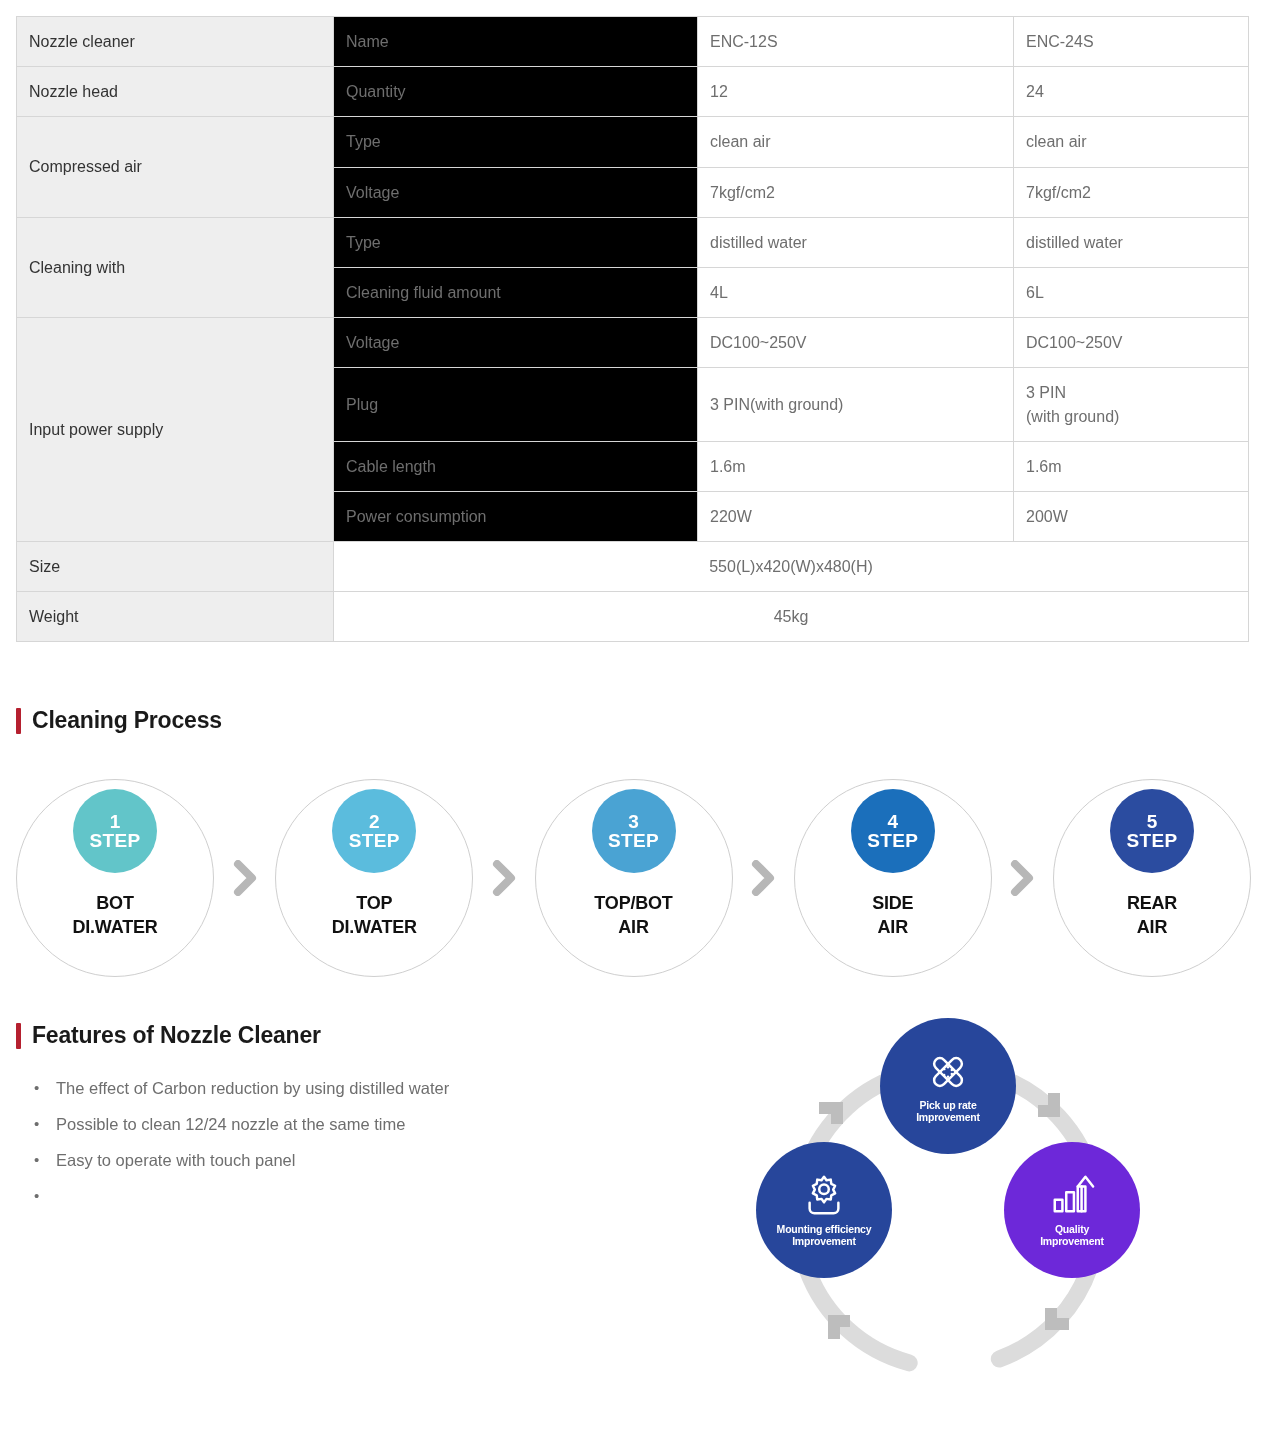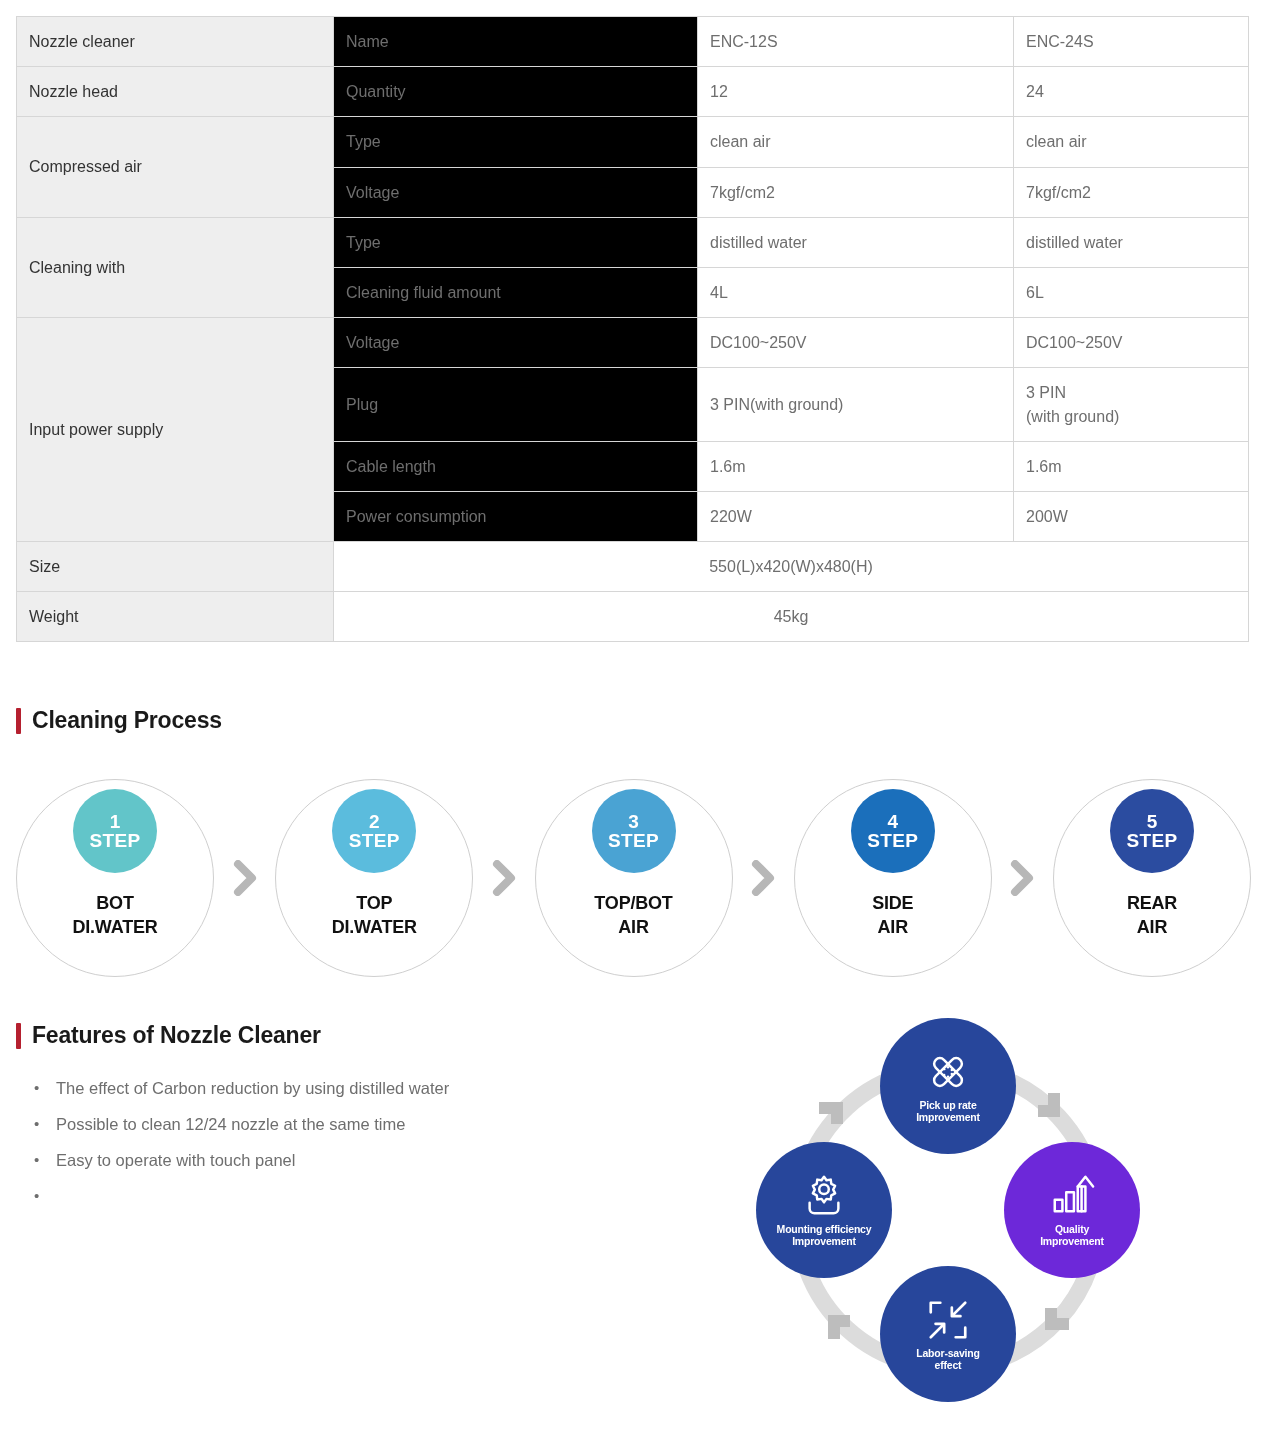--- a/index.html
+++ b/index.html
@@ -359,29 +359,20 @@
       </div>
       <div class="info-circle ic-right" style="background: #6d28d9;">
         <div class="info-icon"><svg viewBox="0 0 48 48" fill="none" stroke="#ffffff" stroke-width="2.6" stroke-linejoin="round">
             <rect x="6" y="28" width="8" height="12"></rect>
             <rect x="18" y="20" width="8" height="20"></rect>
             <path d="M34 40 V14 M30 14 L38 4 L46 14" stroke-linecap="round"></path>
             <path d="M30 14 H38 V40 H30 Z"></path>
           </svg></div>
         <div class="info-label">Quality<br>Improvement</div>
       </div>
-      <div class="info-circle ic-bot" style="background: rgb(39, 70, 155);">
-        <div class="info-icon"><svg viewBox="0 0 48 48" fill="none" stroke="#ffffff" stroke-width="2.8" stroke-linecap="round" stroke-linejoin="round">
-            <path d="M6 6 H16 M6 6 V16"></path>
-            <path d="M42 6 L28 20 M28 20 H37 M28 20 V11"></path>
-            <path d="M6 42 L20 28 M20 28 H11 M20 28 V37"></path>
-            <path d="M42 42 H32 M42 42 V32"></path>
-          </svg></div>
-        <div class="info-label">Labor-saving<br>effect</div>
-      </div>
       <div class="info-circle ic-left" style="background: rgb(39, 70, 155);">
         <div class="info-icon"><svg viewBox="0 0 48 48" fill="none" stroke="#ffffff" stroke-width="2.6" stroke-linecap="round" stroke-linejoin="round">
             <circle cx="24" cy="17" r="5"></circle>
             <path d="M24 4 l2.6 3.6 4.4-.7 .6 4.4 4 2 -2 4 2 4 -4 2 -.6 4.4 -4.4-.7 -2.6 3.6 -2.6-3.6 -4.4 .7 -.6-4.4 -4-2 2-4 -2-4 4-2 .6-4.4 4.4 .7 Z"></path>
             <path d="M9 31 v6 a5 5 0 0 0 5 5 h20 a5 5 0 0 0 5-5 v-6"></path>
           </svg></div>
         <div class="info-label">Mounting efficiency<br>Improvement</div>
       </div>
     </div>
 

